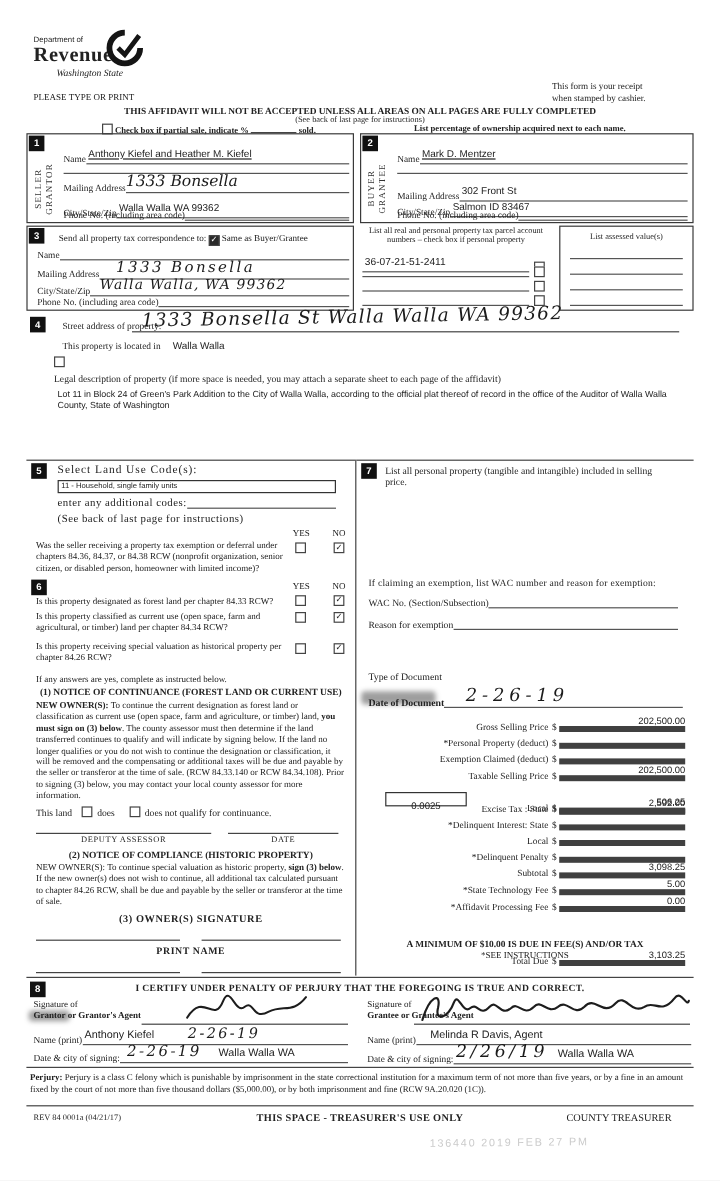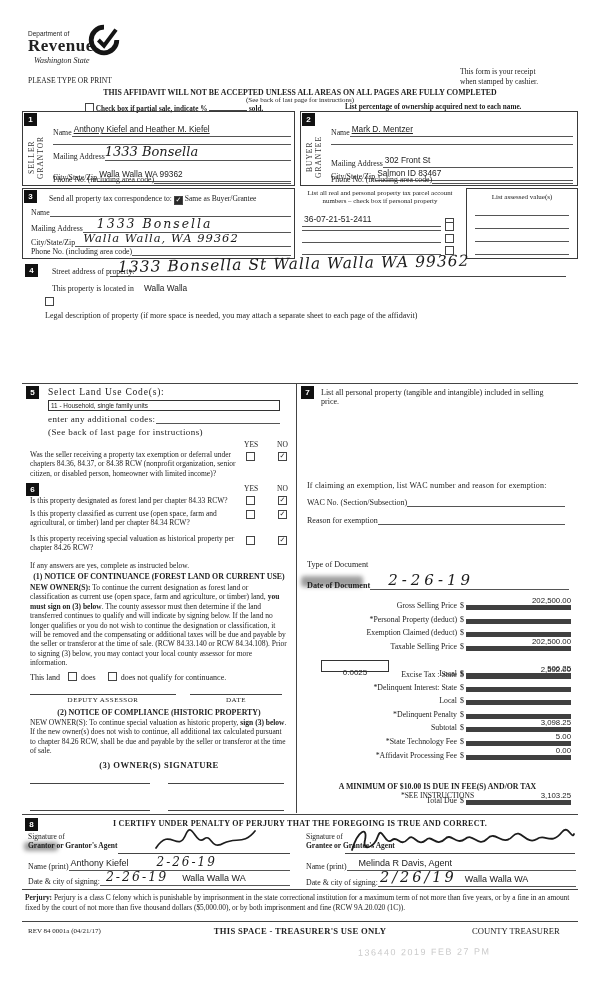--- a/index.html
+++ b/index.html
@@ -37,21 +37,21 @@
 </style>
 </head>
 <body>
 
 <div class="page">
 
   <div class="abs" style="left:28px;top:30px;width:150px;">
     <div style="position:relative;">
       <div style="font:6.5px 'Liberation Sans',sans-serif;">Department of</div>
       <div style="font:bold 17px 'Liberation Serif',serif;letter-spacing:0.5px;margin-top:-1px;">Revenue</div>
-      <div style="font:italic 8px 'Liberation Serif',serif;margin-left:6px;">Washington State</div>
+      <div style="font:italic 8px 'Liberation Serif',serif;margin-left:19px;">Washington State</div>
       <div class="abs" style="left:60px;top:-6px;">
         <svg width="32" height="32" viewBox="0 0 40 40">
           <path d="M20 4 A16 16 0 1 0 36 20" fill="none" stroke="#151515" stroke-width="6"></path>
           <path d="M13 20 L20 27 L35 7" fill="none" stroke="#151515" stroke-width="5"></path>
         </svg>
       </div>
     </div>
   </div>
 
   <div class="abs" style="left:28px;top:76px;font-size:7.5px;">PLEASE TYPE OR PRINT</div>
@@ -181,20 +181,21 @@
   <div class="badge" style="left:25px;top:264px;">4</div>
   <div class="abs" style="left:52px;top:267px;font-size:7.8px;">Street address of property:</div>
   <div class="abs" style="left:110px;top:276px;width:456px;border-bottom:1px solid #444;"></div>
   <div class="abs hand" style="left:118px;top:255px;font-size:15.5px;letter-spacing:1px;transform:rotate(-1deg);white-space:nowrap;">1333 Bonsella St Walla Walla WA 99362</div>
   <div class="abs" style="left:52px;top:284px;font-size:7.8px;">This property is located in</div>
   <div class="abs vt" style="left:142px;top:283px;">Walla Walla</div>
   <div class="abs" style="left:45px;top:297px;font-size:7.2px;white-space:nowrap;">
     <span class="cb"></span>
   </div>
   <div class="abs" style="left:45px;top:311px;font-size:8px;">Legal description of property (if more space is needed, you may attach a separate sheet to each page of the affidavit)</div>
+  <div class="abs sans" style="left:48px;top:324px;width:512px;font-size:7.4px;line-height:9.2px;">Lot 11 in Block 24 of Green's Park Addition to the City of Walla Walla, according to the official plat thereof of record in the office of the Auditor of Walla Walla County, State of Washington</div>
 
   <div class="abs" style="left:296px;top:383px;height:430px;border-left:1px solid #444;"></div>
 
   <div class="abs" style="left:22px;top:383px;width:274px;height:430px;border-top:1px solid #444;">
     <div class="badge" style="left:4px;top:2px;">5</div>
     <div class="abs" style="left:26px;top:3px;font-size:9.5px;letter-spacing:0.8px;">Select Land Use Code(s):</div>
     <div class="abs" style="left:26px;top:16px;width:232px;height:11px;border:1px solid #333;box-sizing:border-box;">
       <span class="sans" style="font-size:6.4px;padding-left:2px;line-height:10px;display:block;">11 - Household, single family units</span>
     </div>
     <div class="frow" style="left:26px;top:30px;width:232px;">
@@ -241,20 +242,21 @@
     <div class="hline" style="left:168px;top:310px;width:92px;"></div>
     <div class="abs ctr" style="left:8px;top:312px;width:146px;font-size:7px;letter-spacing:0.5px;">DEPUTY ASSESSOR</div>
     <div class="abs ctr" style="left:168px;top:312px;width:92px;font-size:7px;letter-spacing:0.5px;">DATE</div>
     <div class="abs ctr b" style="left:0;top:324px;width:274px;font-size:7.9px;">(2) NOTICE OF COMPLIANCE (HISTORIC PROPERTY)</div>
     <div class="para" style="left:8px;top:334px;width:258px;">
       <span>NEW OWNER(S):</span><span> To continue special valuation as historic property, </span><span class="b">sign (3) below</span><span>. If the new owner(s) does not wish to continue, all additional tax calculated pursuant to chapter 84.26 RCW, shall be due and payable by the seller or transferor at the time of sale.</span>
     </div>
     <div class="abs ctr b" style="left:0;top:376px;width:274px;font-size:8.6px;letter-spacing:0.5px;">(3) OWNER(S) SIGNATURE</div>
     <div class="hline" style="left:8px;top:399px;width:120px;"></div>
     <div class="hline" style="left:146px;top:399px;width:116px;"></div>
+    <div class="abs ctr b" style="left:0;top:404px;width:274px;font-size:8.2px;letter-spacing:0.5px;">PRINT NAME</div>
     <div class="hline" style="left:8px;top:426px;width:120px;"></div>
     <div class="hline" style="left:146px;top:426px;width:116px;"></div>
   </div>
 
   <div class="abs" style="left:297px;top:383px;width:281px;height:430px;border-top:1px solid #444;">
     <div class="badge" style="left:4px;top:2px;">7</div>
     <div class="para" style="left:24px;top:4px;width:240px;font-size:8px;">List all  personal property (tangible and intangible) included in selling price.</div>
     <div class="abs" style="left:10px;top:97px;width:264px;font-size:8px;letter-spacing:0.2px;">If claiming an exemption, list WAC number and reason for exemption:</div>
     <div class="frow" style="left:10px;top:114px;width:258px;">
       <span class="lab" style="font-size:8px;">WAC No. (Section/Subsection)</span>

